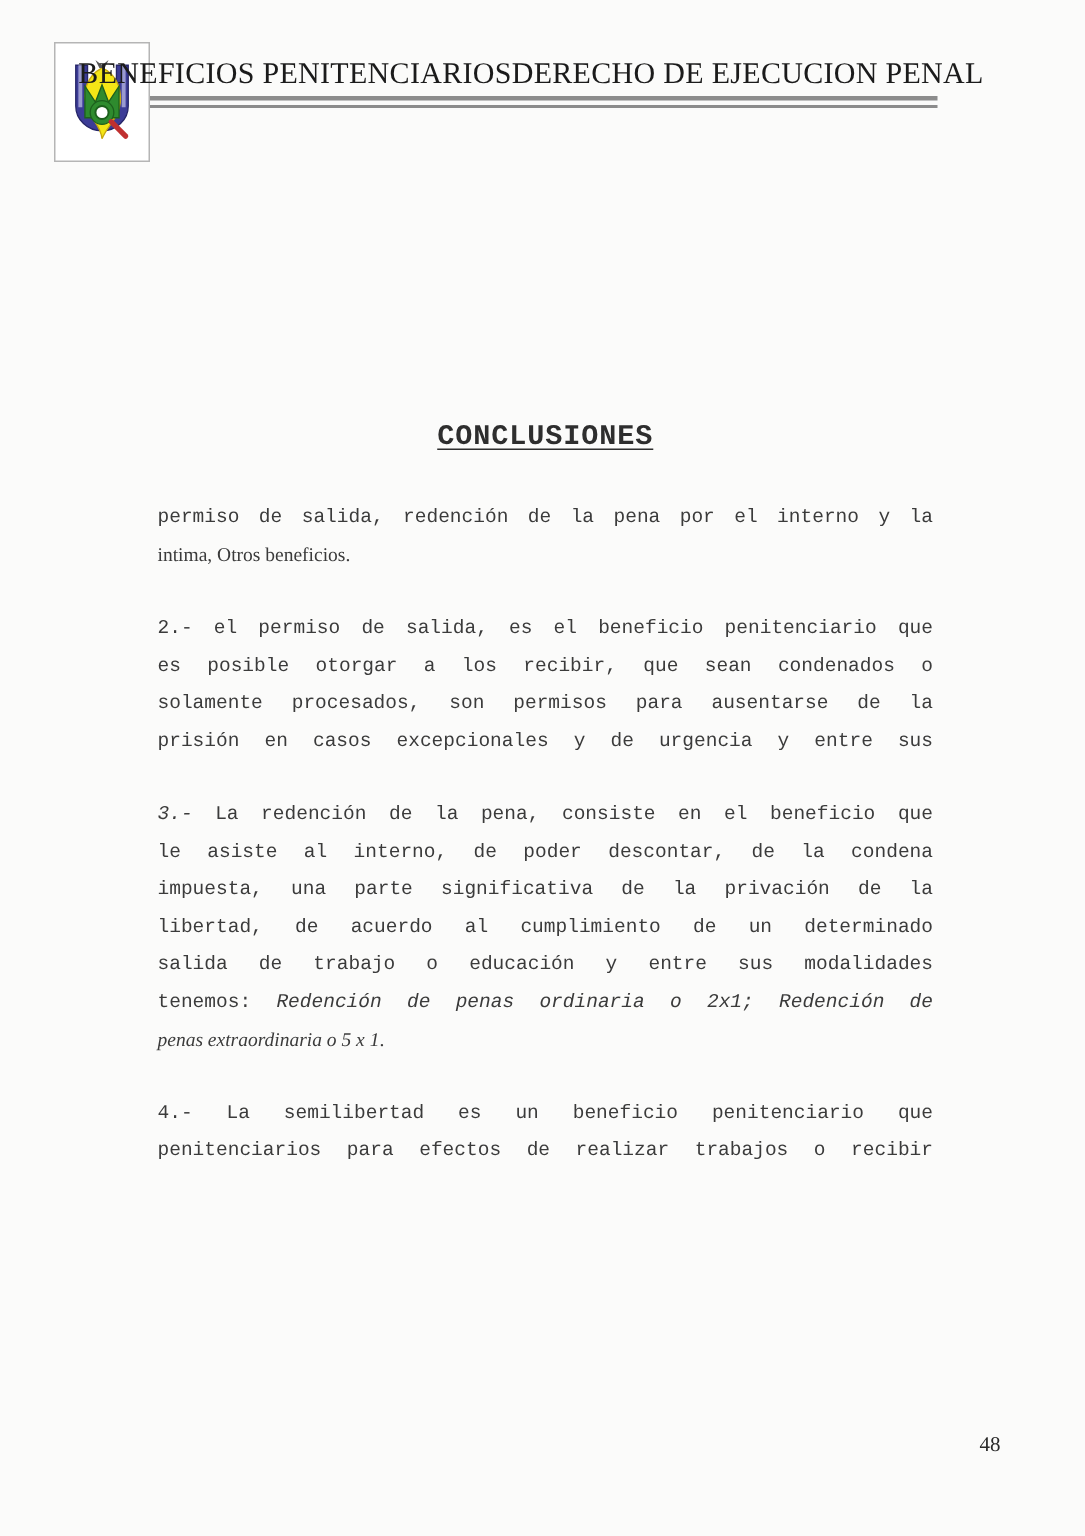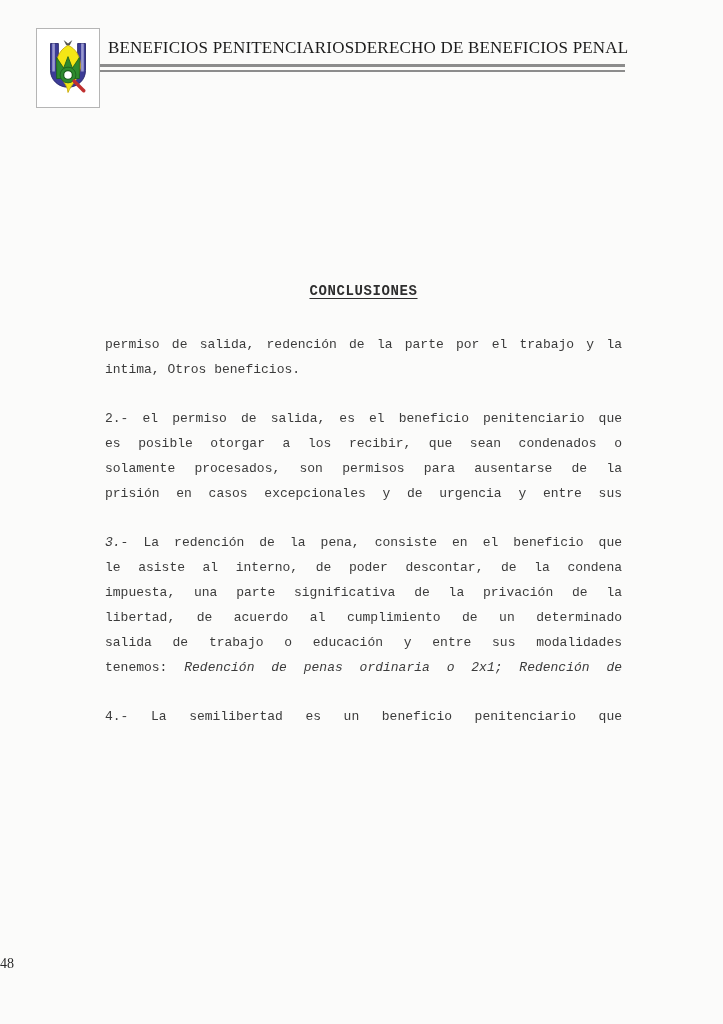--- a/index.html
+++ b/index.html
@@ -17,65 +17,65 @@
     overflow:hidden;
   }
 
   
   .logo-box{
     position:absolute;left:36px;top:28px;width:64px;height:80px;
     background:#fff;border:1px solid #b5b5b5;
     display:flex;align-items:center;justify-content:center;
   }
   .header-titles{
-    position:absolute;left:108px;top:38px;width:516px;
-    display:flex;justify-content:flex-start;align-items:baseline;
+    position:absolute;left:96px;top:38px;width:516px;
+    display:flex;justify-content:center;align-items:baseline;
     font-family:"Liberation Serif","DejaVu Serif",serif;
-    font-size:17px;color:var(--header-text);letter-spacing:.2px;
+    font-size:20px;color:var(--header-text);letter-spacing:.2px;
     white-space:nowrap;
   }
   .header-rule{
     position:absolute;left:100px;top:64px;width:525px;height:8px;
     border-top:3px solid var(--rule);
     border-bottom:2px solid var(--rule);
     background:transparent;
   }
 
   
   .content{
     position:absolute;left:105px;top:281px;width:517px;
     color:var(--body-text);
     font-size:13px;
   }
   .doc-title{
     text-align:center;
     font-weight:bold;
-    font-size:14px;
+    font-size:19px;
     letter-spacing:.6px;
     color:#2e2e2e;
     text-decoration:underline;
     text-underline-offset:3px;
     line-height:20px;
     margin-bottom:31px;
   }
   .paragraph{margin-bottom:24px;}
   .paragraph:last-child{margin-bottom:0;}
   .line{
     line-height:25px;
     text-align:justify;
     text-align-last:justify;
     white-space:normal;
   }
-  .line.last{text-align-last:left;}
+  .line.last{text-align-last:left;font-family:Liberation Serif, serif;}
   .it{font-style:italic;}
 
   
   .page-number{
     position:absolute;left:0;top:956px;width:667px;
-    text-align:left;
+    text-align:right;
     font-family:"Liberation Serif","DejaVu Serif",serif;
     font-size:14px;color:#2a2a2a;
   }
 </style>
 </head>
 <body>
 
 <div class="logo-box">
   <svg width="56" height="72" viewBox="0 0 64 80">
 
@@ -89,44 +89,46 @@
     <circle cx="32" cy="48" r="5" fill="#ffffff" stroke="#1d601d" stroke-width="1.5"></circle>
 
     <line x1="39" y1="55" x2="50" y2="66" stroke="#c03030" stroke-width="4" stroke-linecap="round"></line>
 
     <path d="M27,8 L32,12 L37,8 L34,14 L30,14 Z" fill="#555555"></path>
   </svg>
 </div>
 
 <div class="header-titles">
   <span>BENEFICIOS PENITENCIARIOS</span>
-  <span>DERECHO DE BENEFICIOS PENAL</span>
+  <span>DERECHO DE EJECUCION PENAL</span>
 </div>
 <div class="header-rule"></div>
 
 <div class="content">
   <div class="doc-title">CONCLUSIONES</div>
   <div>
       <div class="paragraph">
-        <div class="line"><span>permiso de salida, redención de la parte por el trabajo y la</span></div>
+        <div class="line"><span>permiso de salida, redención de la pena por el interno y la</span></div>
         <div class="line last"><span>intima, Otros beneficios.</span></div>
       </div>
       <div class="paragraph">
         <div class="line"><span>2.- el permiso de salida, es el beneficio penitenciario que</span></div>
         <div class="line"><span>es posible otorgar a los recibir, que sean condenados o</span></div>
         <div class="line"><span>solamente procesados, son permisos para ausentarse de la</span></div>
         <div class="line"><span>prisión en casos excepcionales y de urgencia y entre sus</span></div>
       </div>
       <div class="paragraph">
         <div class="line"><span class="it">3.-</span><span> La redención de la pena, consiste en el beneficio que</span></div>
         <div class="line"><span>le asiste al interno, de poder descontar, de la condena</span></div>
         <div class="line"><span>impuesta, una parte significativa de la privación de la</span></div>
         <div class="line"><span>libertad, de acuerdo al cumplimiento de un determinado</span></div>
         <div class="line"><span>salida de trabajo o educación y entre sus modalidades</span></div>
         <div class="line"><span>tenemos: </span><span class="it">Redención de penas ordinaria o 2x1; Redención de</span></div>
+        <div class="line last"><span class="it">penas extraordinaria o 5 x 1</span><span>.</span></div>
       </div>
       <div class="paragraph">
         <div class="line"><span>4.- La semilibertad es un beneficio penitenciario que</span></div>
+        <div class="line"><span>penitenciarios para efectos de realizar trabajos o recibir</span></div>
       </div>
     </div>
 </div>
 
 <div class="page-number">48</div>
 
 </body></html>

